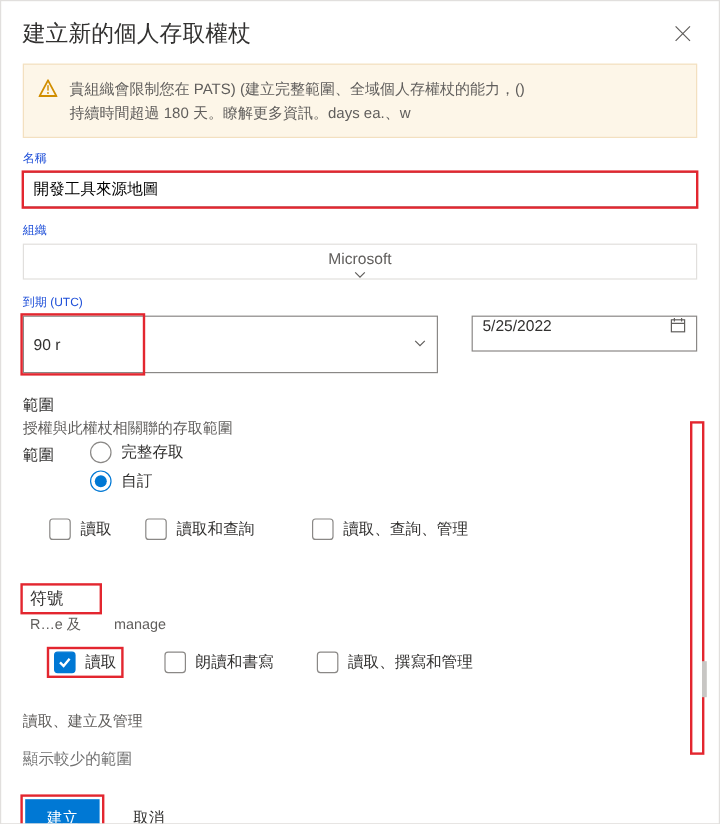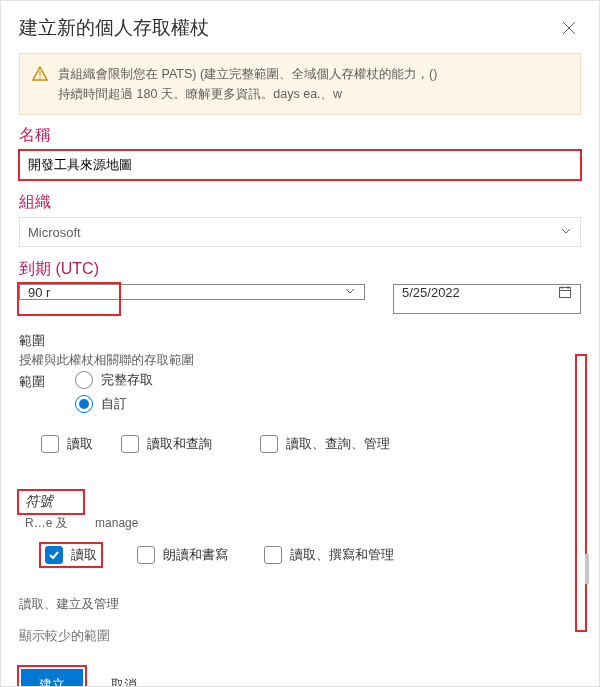--- a/index.html
+++ b/index.html
@@ -40,22 +40,22 @@
     font-size: 12.5px;
     color: #605e5c;
     line-height: 1.6;
   }
   .warn-icon { flex: 0 0 auto; color: #d18e00; margin-top: 2px; }
   .form-body {
     padding: 0 18px;
     position: relative;
   }
   .field-label {
-    font-size: 16px;
-    color: #be185d;
+    font-size: 10px;
+    color: #1d4ed8;
     margin: 6px 0 4px 0;
   }
   .text-input, .select-box {
     width: 100%;
     height: 30px;
     padding: 4px 8px;
     border: 1px solid #8a8886;
     font-size: 13px;
     font-family: inherit;
     background: #ffffff;
@@ -68,33 +68,34 @@
   .highlight-red-inner {
     outline: 2.5px solid #e3262f;
     outline-offset: 0px;
     display: inline-block;
   }
   .select-box {
     display: flex;
     align-items: center;
     justify-content: space-between;
     color: #605e5c;
+    flex-direction: column;
   }
   .select-box.org {
     border-color: #e1dfdd;
     margin-top: 2px;
   }
   .row-exp {
     display: flex;
     gap: 16px;
     margin-top: 4px;
   }
   .row-exp > * { flex: 1 1 0; }
   .select-like {
-    height: 16px;
+    height: 48px;
     border: 1px solid #8a8886;
     display: flex;
     align-items: center;
     justify-content: space-between;
     padding: 0 8px;
   }
   .date-box {
     height: 30px;
     border: 1px solid #8a8886;
     display: flex;
@@ -155,21 +156,20 @@
     width:18px; height:18px;
     border:1px solid #8a8886;
     border-radius:3px;
     display:flex; align-items:center; justify-content:center;
     background:#fff;
   }
   .checkbox.checked { background:#0078d4; border-color:#0078d4; color:#fff; }
   .section-title {
     margin-top: 38px;
     font-size: 14px;
-    font-style: italic;
   }
   .section-sub {
     font-size: 12px;
     color: #605e5c;
     margin-top: 2px;
   }
   .symbols-highlight {
     display:inline-block;
     padding: 2px 30px 2px 6px;
     outline: 2.5px solid #e3262f;

